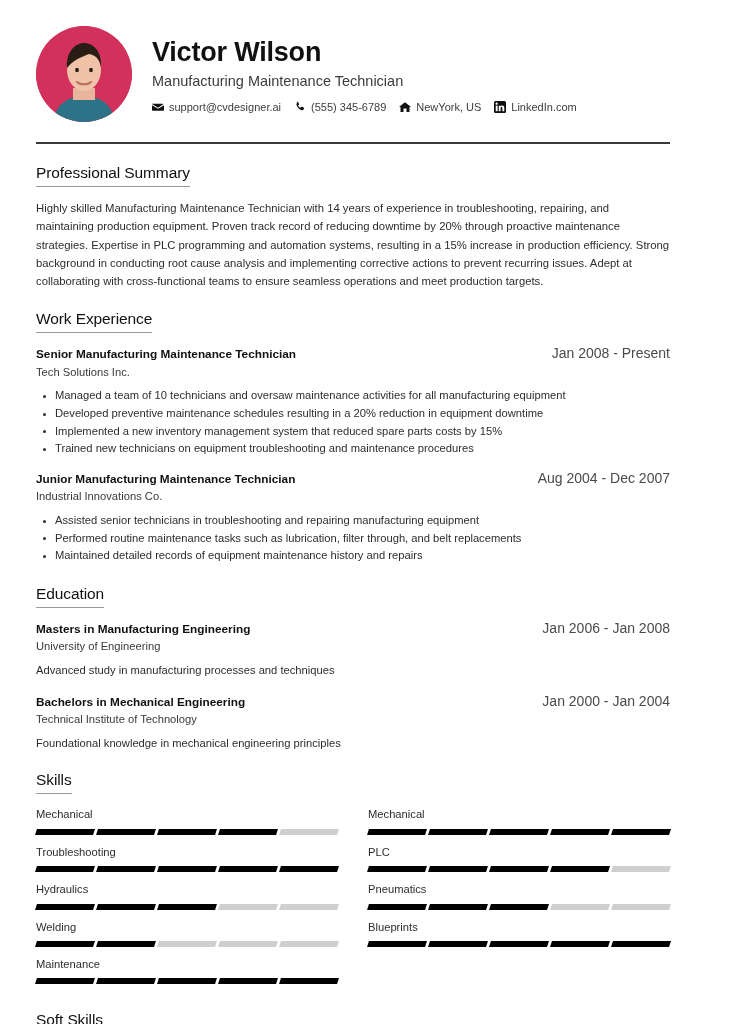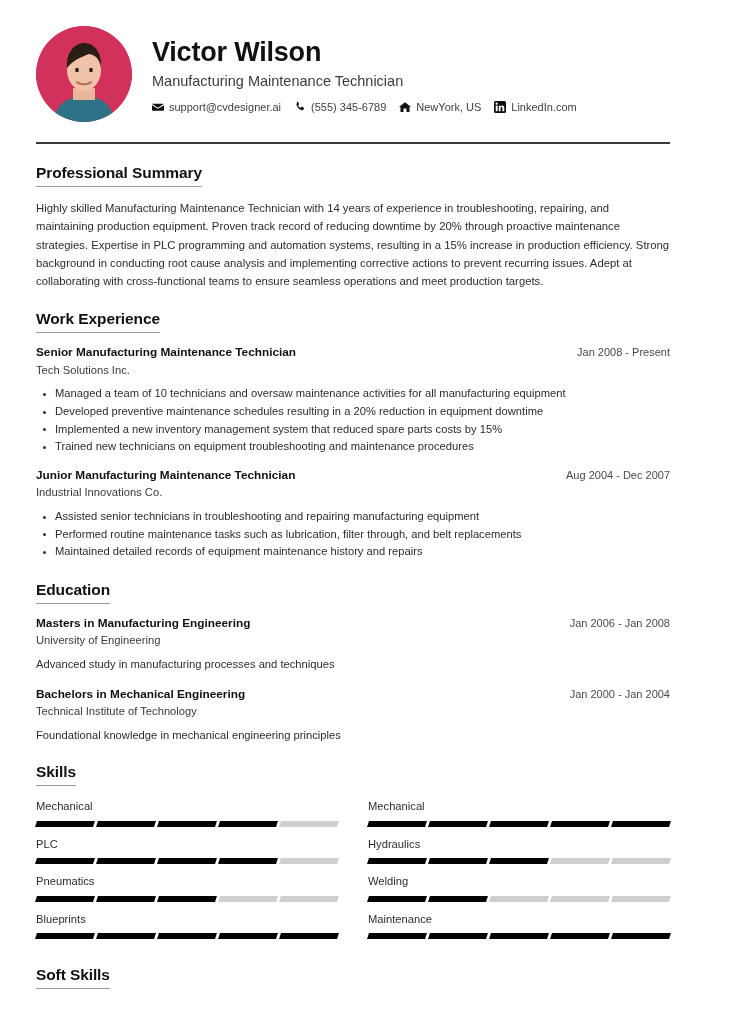--- a/index.html
+++ b/index.html
@@ -89,21 +89,21 @@
     background: #3a3a3a;
     margin-top: 12px;
   }
 
   
   .section { margin-top: 20px; }
 
   .section-heading {
     display: inline-block;
     font-size: 15.5px;
-    font-weight: bold;
+    font-weight: normal;
     color: #111111;
     letter-spacing: -0.1px;
     padding-bottom: 4px;
     border-bottom: 1.5px solid #9a9a9a;
   }
 
   .section-body { margin-top: 12px; }
 
   .summary-text {
     font-size: 11.3px;
@@ -124,21 +124,21 @@
   }
 
   .entry-title {
     font-size: 11.8px;
     font-weight: bold;
     color: #111111;
     line-height: 1.3;
   }
 
   .entry-date {
-    font-size: 11px;
+    font-size: 14px;
     color: #4a4a4a;
     white-space: nowrap;
     flex: 0 0 auto;
   }
 
   .entry-org {
     font-size: 11.2px;
     color: #3a3a3a;
     margin-top: 2px;
     line-height: 1.3;
@@ -358,20 +358,30 @@
           <div class="skill-label">Mechanical</div>
           <div class="skill-bar">
             <span class="seg on"></span>
             <span class="seg on"></span>
             <span class="seg on"></span>
             <span class="seg on"></span>
             <span class="seg on"></span>
           </div>
         </div>
         <div class="skill-item">
+          <div class="skill-label">Troubleshooting</div>
+          <div class="skill-bar">
+            <span class="seg on"></span>
+            <span class="seg on"></span>
+            <span class="seg on"></span>
+            <span class="seg on"></span>
+            <span class="seg on"></span>
+          </div>
+        </div>
+        <div class="skill-item">
           <div class="skill-label">PLC</div>
           <div class="skill-bar">
             <span class="seg on"></span>
             <span class="seg on"></span>
             <span class="seg on"></span>
             <span class="seg on"></span>
             <span class="seg"></span>
           </div>
         </div>
         <div class="skill-item">

